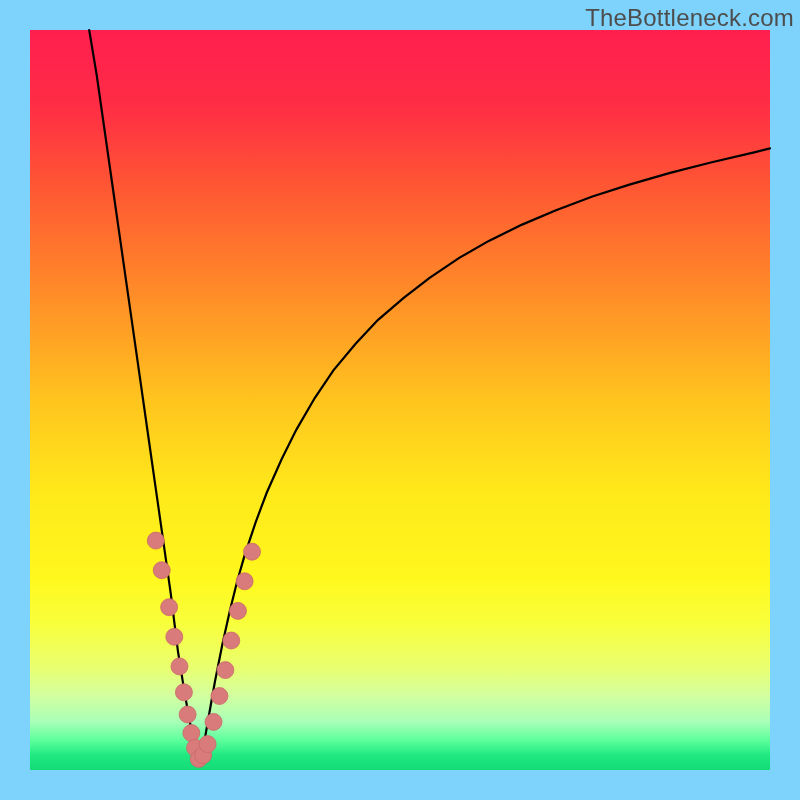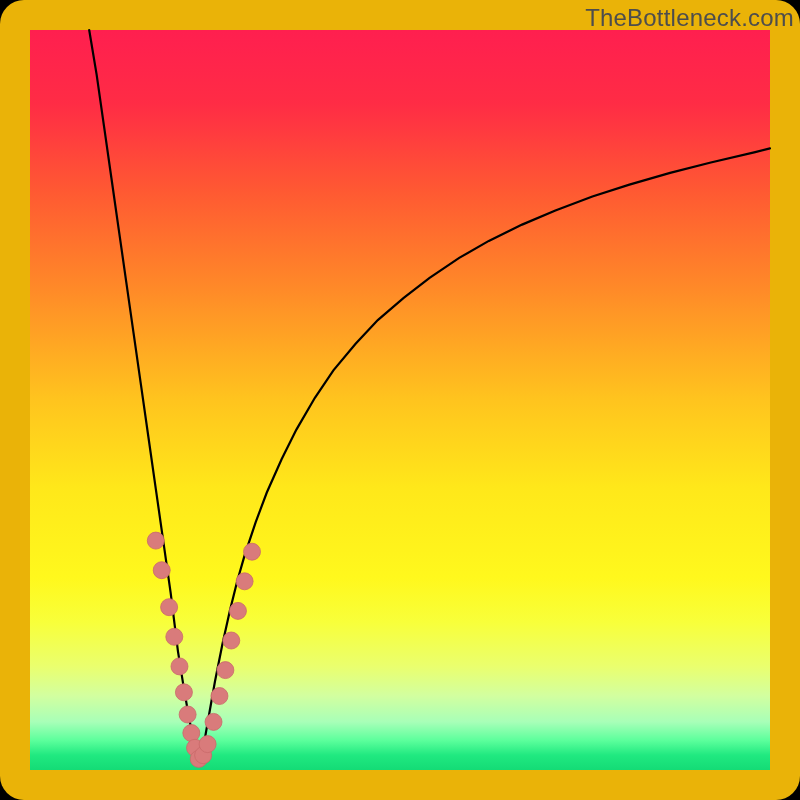--- a/index.html
+++ b/index.html
@@ -8,22 +8,21 @@
     width: 800px;
     height: 800px;
     overflow: hidden;
     background: #000;
     font-family: Arial, Helvetica, sans-serif;
   }
   .frame {
     position: relative;
     width: 800px;
     height: 800px;
-    background: #eab308;
-    border-radius: 24px;
+    background: #7dd3fc;
   }
   .plot-area {
     position: absolute;
     left: 30px;
     top: 30px;
     width: 740px;
     height: 740px;
     overflow: visible;
   }
   .gradient-bg {

